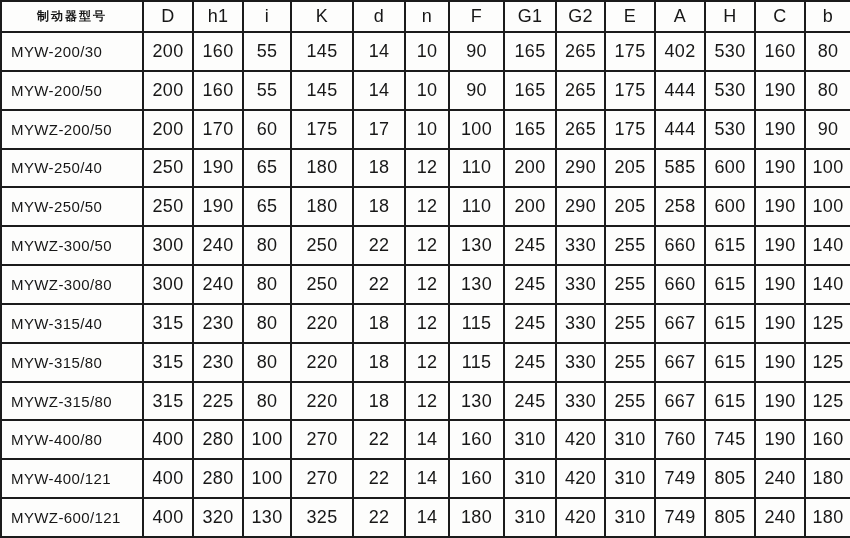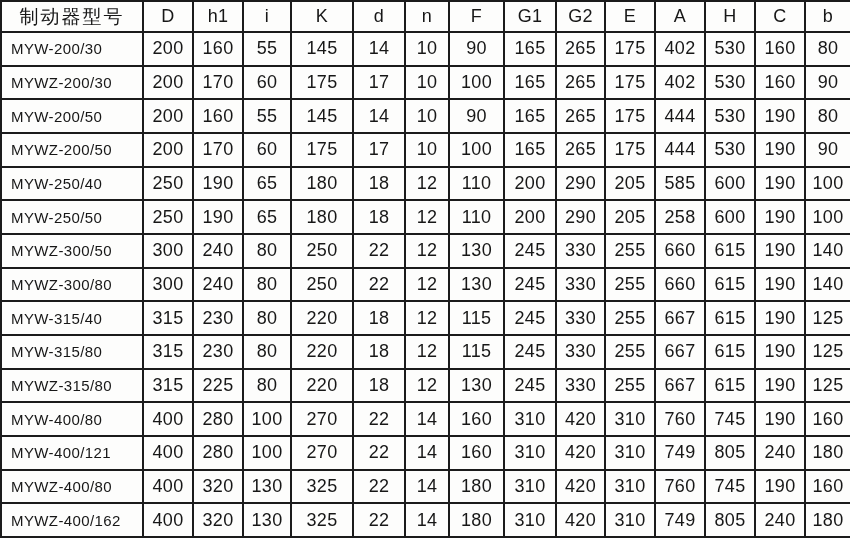--- a/index.html
+++ b/index.html
@@ -34,22 +34,22 @@
     letter-spacing: 0.3px;
     white-space: nowrap;
     overflow: hidden;
   }
   thead tr { height: 31px; }
   thead th {
     font-weight: normal;
     font-size: 18px;
   }
   th.model-col {
-    font-weight: normal;
-    font-size: 19px;
+    font-weight: bold;
+    font-size: 12px;
     letter-spacing: 2px;
     margin-left: 20px;
   }
   td.model-col {
     text-align: left;
     padding-left: 9px;
     font-size: 15px;
     letter-spacing: 0.4px;
   }
   
@@ -122,37 +122,20 @@
           <td>90</td>
           <td>165</td>
           <td>265</td>
           <td>175</td>
           <td>402</td>
           <td>530</td>
           <td>160</td>
           <td>80</td>
         </tr>
         <tr>
-          <td class="model-col">MYWZ-200/30</td>
-          <td>200</td>
-          <td>170</td>
-          <td>60</td>
-          <td>175</td>
-          <td>17</td>
-          <td>10</td>
-          <td>100</td>
-          <td>165</td>
-          <td>265</td>
-          <td>175</td>
-          <td>402</td>
-          <td>530</td>
-          <td>160</td>
-          <td>90</td>
-        </tr>
-        <tr>
           <td class="model-col">MYW-200/50</td>
           <td>200</td>
           <td>160</td>
           <td>55</td>
           <td>145</td>
           <td>14</td>
           <td>10</td>
           <td>90</td>
           <td>165</td>
           <td>265</td>
@@ -326,38 +309,21 @@
           <td>160</td>
           <td>310</td>
           <td>420</td>
           <td>310</td>
           <td>749</td>
           <td>805</td>
           <td>240</td>
           <td>180</td>
         </tr>
         <tr>
-          <td class="model-col">MYWZ-400/80</td>
-          <td>400</td>
-          <td>320</td>
-          <td>130</td>
-          <td>325</td>
-          <td>22</td>
-          <td>14</td>
-          <td>180</td>
-          <td>310</td>
-          <td>420</td>
-          <td>310</td>
-          <td>760</td>
-          <td>745</td>
-          <td>190</td>
-          <td>160</td>
-        </tr>
-        <tr>
-          <td class="model-col">MYWZ-400/162</td>
+          <td class="model-col">MYWZ-600/121</td>
           <td>400</td>
           <td>320</td>
           <td>130</td>
           <td>325</td>
           <td>22</td>
           <td>14</td>
           <td>180</td>
           <td>310</td>
           <td>420</td>
           <td>310</td>

